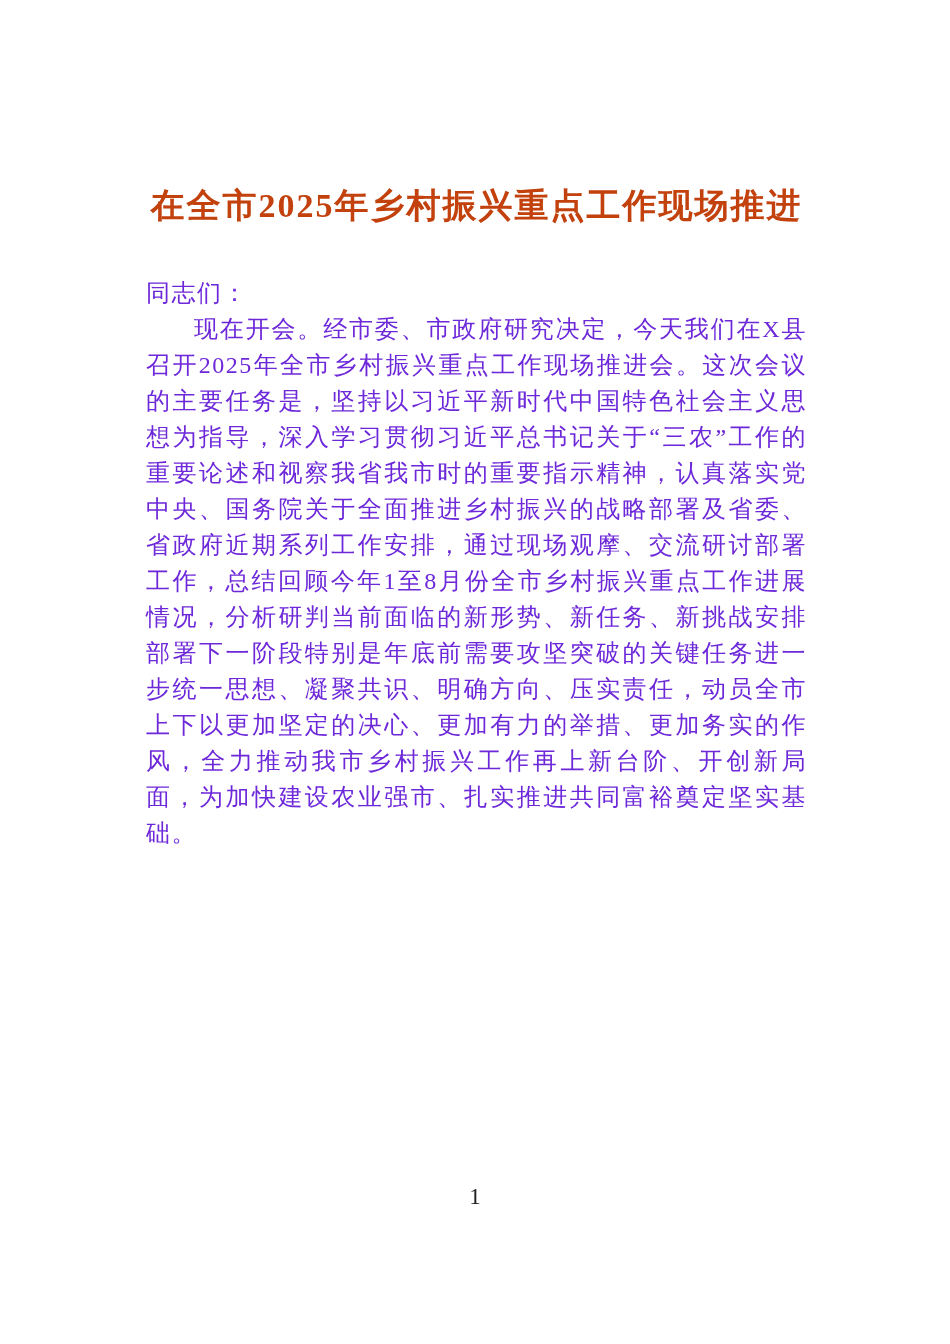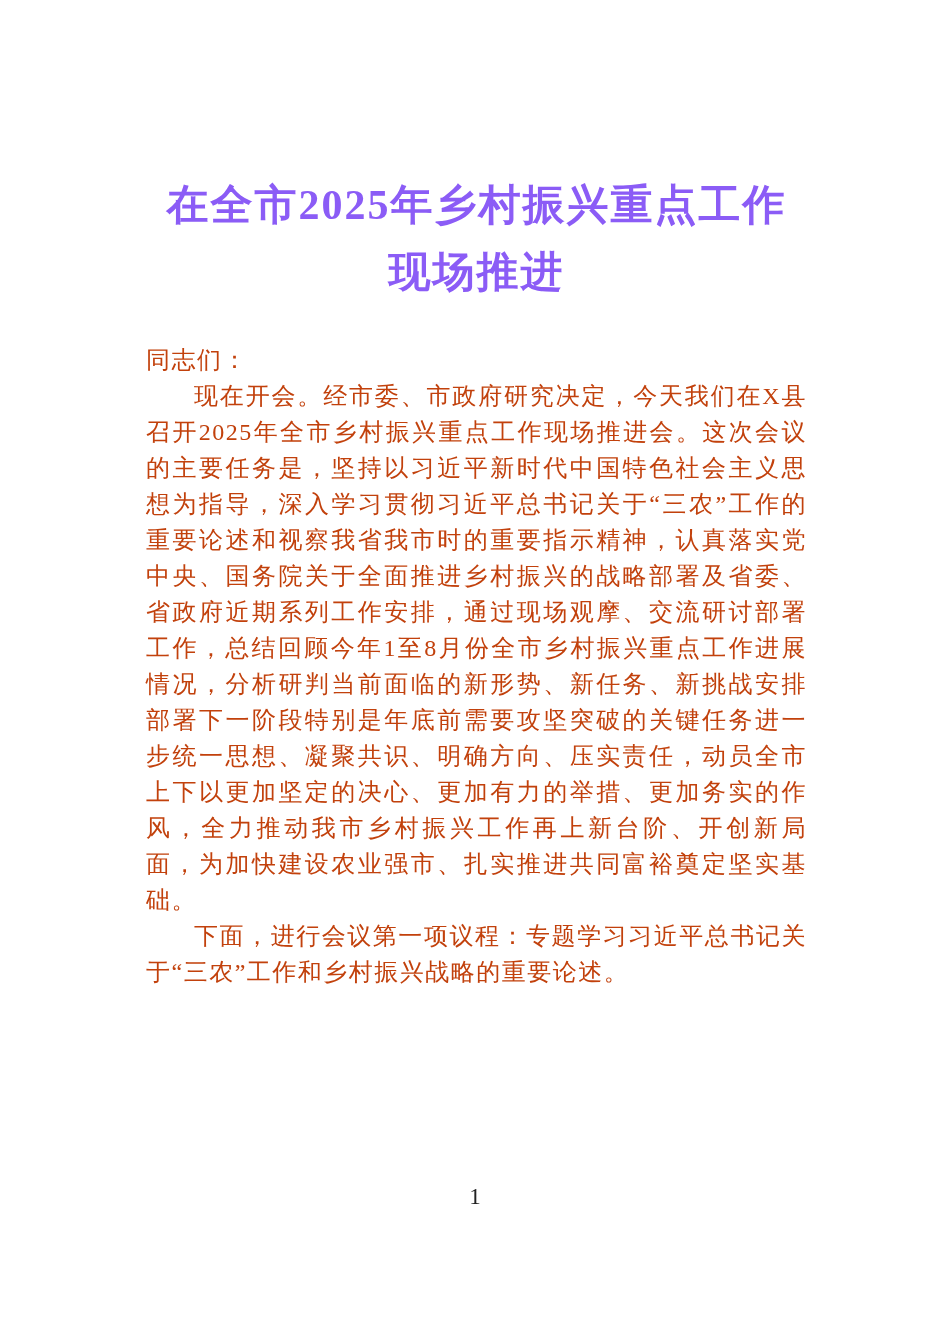--- a/index.html
+++ b/index.html
@@ -13,39 +13,39 @@
     color: #1c1c1c;
   }
   .page {
     position: absolute;
     inset: 0;
     background: #ffffff;
     padding: 172px 143px 0 146px;
     overflow: hidden;
   }
   .doc-title {
-    font-size: 42px;
+    font-size: 34px;
     font-weight: bold;
-    color: #8b5cf6;
+    color: #c2410c;
     text-align: center;
     line-height: 67px;
     letter-spacing: 2px;
   }
   .title-line { display: block; }
   .doc-body {
     margin-top: 36px;
   }
   .para {
     font-size: 24px;
     line-height: 36px;
     letter-spacing: 1.5px;
     text-align: justify;
     text-justify: inter-ideograph;
     text-indent: 2em;
-    color: #c2410c;
+    color: #6d28d9;
   }
   .para.salutation { text-indent: 0; }
   .page-number {
     position: absolute;
     top: 1184px;
     left: 0;
     right: 0;
     text-align: center;
     font-size: 23px;
     color: #222222;
@@ -56,18 +56,17 @@
 
 <div class="page">
 
   <h1 class="doc-title">
     <span class="title-line">在全市2025年乡村振兴重点工作现场推进</span>
   </h1>
 
   <div class="doc-body">
     <p class="para salutation">同志们：</p>
     <p class="para">现在开会。经市委、市政府研究决定，今天我们在X县召开2025年全市乡村振兴重点工作现场推进会。这次会议的主要任务是，坚持以习近平新时代中国特色社会主义思想为指导，深入学习贯彻习近平总书记关于“三农”工作的重要论述和视察我省我市时的重要指示精神，认真落实党中央、国务院关于全面推进乡村振兴的战略部署及省委、省政府近期系列工作安排，通过现场观摩、交流研讨部署工作，总结回顾今年1至8月份全市乡村振兴重点工作进展情况，分析研判当前面临的新形势、新任务、新挑战安排部署下一阶段特别是年底前需要攻坚突破的关键任务进一步统一思想、凝聚共识、明确方向、压实责任，动员全市上下以更加坚定的决心、更加有力的举措、更加务实的作风，全力推动我市乡村振兴工作再上新台阶、开创新局面，为加快建设农业强市、扎实推进共同富裕奠定坚实基础。</p>
-    <p class="para">下面，进行会议第一项议程：专题学习习近平总书记关于“三农”工作和乡村振兴战略的重要论述。</p>
   </div>
 
   <div class="page-number">1</div>
 
 </div>
 
 </body></html>

